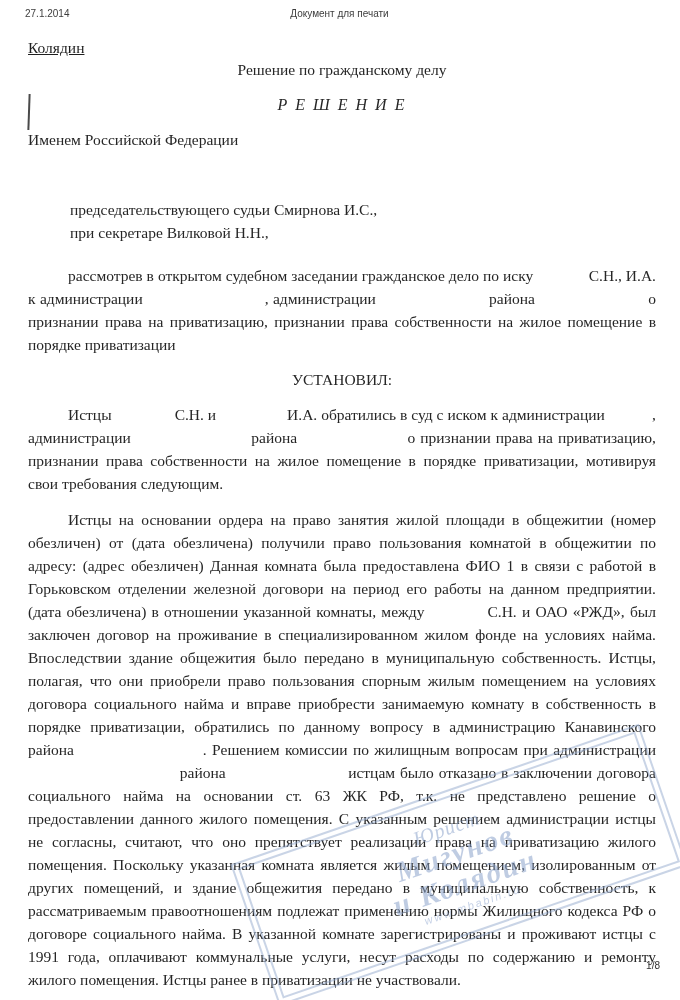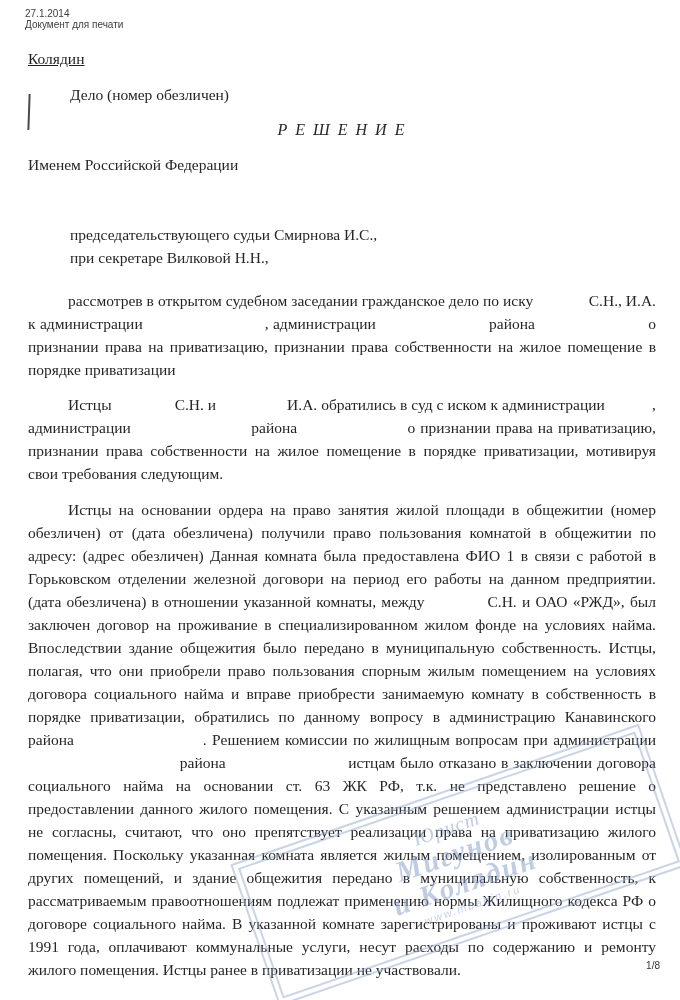--- a/index.html
+++ b/index.html
@@ -8,21 +8,21 @@
     position:relative;
     width:680px; height:1000px;
     font-family:"Liberation Serif","DejaVu Serif",serif;
     color:#262626;
     overflow:hidden;
   }
   .print-header {
     display:flex; justify-content:space-between; align-items:flex-start;
     padding:8px 26px 0 25px;
     font-family:"Liberation Sans","DejaVu Sans",sans-serif;
-    font-size:10px; color:#3d3d3d;flex-direction:column;
+    font-size:10px; color:#3d3d3d;
   }
   .print-header .ph-left  { width:120px; text-align:left; }
   .print-header .ph-center{ flex:1; text-align:center; }
   .print-header .ph-right { width:120px; }
   .doc {
     position:relative;
     padding:0 24px 0 28px;
     font-size:15.5px; line-height:23px;
   }
   .link { text-decoration:underline; color:#1f1f1f; cursor:pointer; }
@@ -92,33 +92,36 @@
 </div>
 
 <div class="cursor-mark"></div>
 
 <div class="doc">
 
   <div class="print-link-row">
     <span class="link">Колядин</span>
   </div>
 
+  <div class="doc-title-row">
+    <span>Решение по гражданскому делу</span>
+  </div>
 
 
-  <div class="case-line">Дело (номер обезличен)</div>
 
   <div class="decision-heading">Р Е Ш Е Н И Е</div>
 
   <div class="subheading">Именем Российской Федерации</div>
 
   <div class="court-line first">председательствующего судьи Смирнова И.С.,</div>
   <div class="court-line second">при секретаре Вилковой Н.Н.,</div>
 
   <div class="para intro">рассмотрев в открытом судебном заседании гражданское дело по иску &nbsp;&nbsp;&nbsp;&nbsp;&nbsp;&nbsp;&nbsp;&nbsp;&nbsp;&nbsp;&nbsp;&nbsp; С.Н., И.А. к администрации &nbsp;&nbsp;&nbsp;&nbsp;&nbsp;&nbsp;&nbsp;&nbsp;&nbsp;&nbsp;&nbsp;&nbsp;&nbsp;&nbsp;&nbsp;&nbsp;&nbsp;&nbsp;&nbsp;&nbsp;&nbsp;&nbsp;&nbsp;&nbsp;&nbsp;&nbsp; , администрации &nbsp;&nbsp;&nbsp;&nbsp;&nbsp;&nbsp;&nbsp;&nbsp;&nbsp;&nbsp;&nbsp;&nbsp;&nbsp;&nbsp;&nbsp;&nbsp;&nbsp;&nbsp;&nbsp;&nbsp;&nbsp;&nbsp;&nbsp;&nbsp; района &nbsp;&nbsp;&nbsp;&nbsp;&nbsp;&nbsp;&nbsp;&nbsp;&nbsp;&nbsp;&nbsp;&nbsp;&nbsp;&nbsp;&nbsp;&nbsp;&nbsp;&nbsp;&nbsp;&nbsp;&nbsp;&nbsp;&nbsp;&nbsp; о признании права на приватизацию, признании права собственности на жилое помещение в порядке приватизации</div>
 
+  <div class="ustanovil">УСТАНОВИЛ:</div>
 
   <div class="para p1">Истцы &nbsp;&nbsp;&nbsp;&nbsp;&nbsp;&nbsp;&nbsp;&nbsp;&nbsp;&nbsp;&nbsp;&nbsp;&nbsp;&nbsp; С.Н. и &nbsp;&nbsp;&nbsp;&nbsp;&nbsp;&nbsp;&nbsp;&nbsp;&nbsp;&nbsp;&nbsp;&nbsp;&nbsp;&nbsp;&nbsp;&nbsp; И.А. обратились в суд с иском к администрации &nbsp;&nbsp;&nbsp;&nbsp;&nbsp;&nbsp;&nbsp;&nbsp;&nbsp;&nbsp; , администрации &nbsp;&nbsp;&nbsp;&nbsp;&nbsp;&nbsp;&nbsp;&nbsp;&nbsp;&nbsp;&nbsp;&nbsp;&nbsp;&nbsp;&nbsp;&nbsp;&nbsp;&nbsp;&nbsp;&nbsp;&nbsp;&nbsp; района &nbsp;&nbsp;&nbsp;&nbsp;&nbsp;&nbsp;&nbsp;&nbsp;&nbsp;&nbsp;&nbsp;&nbsp;&nbsp;&nbsp;&nbsp;&nbsp;&nbsp;&nbsp;&nbsp;&nbsp; о признании права на приватизацию, признании права собственности на жилое помещение в порядке приватизации, мотивируя свои требования следующим.</div>
 
   <div class="para p2">Истцы на основании ордера на право занятия жилой площади в общежитии (номер обезличен) от (дата обезличена) получили право пользования комнатой в общежитии по адресу: (адрес обезличен) Данная комната была предоставлена ФИО 1 в связи с работой в Горьковском отделении железной договори на период его работы на данном предприятии. (дата обезличена) в отношении указанной комнаты, между &nbsp;&nbsp;&nbsp;&nbsp;&nbsp;&nbsp;&nbsp;&nbsp;&nbsp;&nbsp; С.Н. и ОАО «РЖД», был заключен договор на проживание в специализированном жилом фонде на условиях найма. Впоследствии здание общежития было передано в муниципальную собственность. Истцы, полагая, что они приобрели право пользования спорным жилым помещением на условиях договора социального найма и вправе приобрести занимаемую комнату в собственность в порядке приватизации, обратились по данному вопросу в администрацию Канавинского района &nbsp;&nbsp;&nbsp;&nbsp;&nbsp;&nbsp;&nbsp;&nbsp;&nbsp;&nbsp;&nbsp;&nbsp;&nbsp;&nbsp;&nbsp;&nbsp;&nbsp;&nbsp;&nbsp;&nbsp;&nbsp;&nbsp; . Решением комиссии по жилищным вопросам при администрации &nbsp;&nbsp;&nbsp;&nbsp;&nbsp;&nbsp;&nbsp;&nbsp;&nbsp;&nbsp;&nbsp;&nbsp;&nbsp;&nbsp;&nbsp;&nbsp;&nbsp;&nbsp;&nbsp;&nbsp;&nbsp;&nbsp;&nbsp;&nbsp;&nbsp;&nbsp;&nbsp;&nbsp;&nbsp;&nbsp; района &nbsp;&nbsp;&nbsp;&nbsp;&nbsp;&nbsp;&nbsp;&nbsp;&nbsp;&nbsp;&nbsp;&nbsp;&nbsp;&nbsp;&nbsp;&nbsp;&nbsp;&nbsp;&nbsp;&nbsp;&nbsp;&nbsp;&nbsp; истцам было отказано в заключении договора социального найма на основании ст. 63 ЖК РФ, т.к. не представлено решение о предоставлении данного жилого помещения. С указанным решением администрации истцы не согласны, считают, что оно препятствует реализации права на приватизацию жилого помещения. Поскольку указанная комната является жилым помещением, изолированным от других помещений, и здание общежития передано в муниципальную собственность, к рассматриваемым правоотношениям подлежат применению нормы Жилищного кодекса РФ о договоре социального найма. В указанной комнате зарегистрированы и проживают истцы с 1991 года, оплачивают коммунальные услуги, несут расходы по содержанию и ремонту жилого помещения. Истцы ранее в приватизации не участвовали.</div>
 
 </div>
 
 <div class="watermark">
   <div class="wm-inner">
     <div class="wm-l1">Юрист</div>

